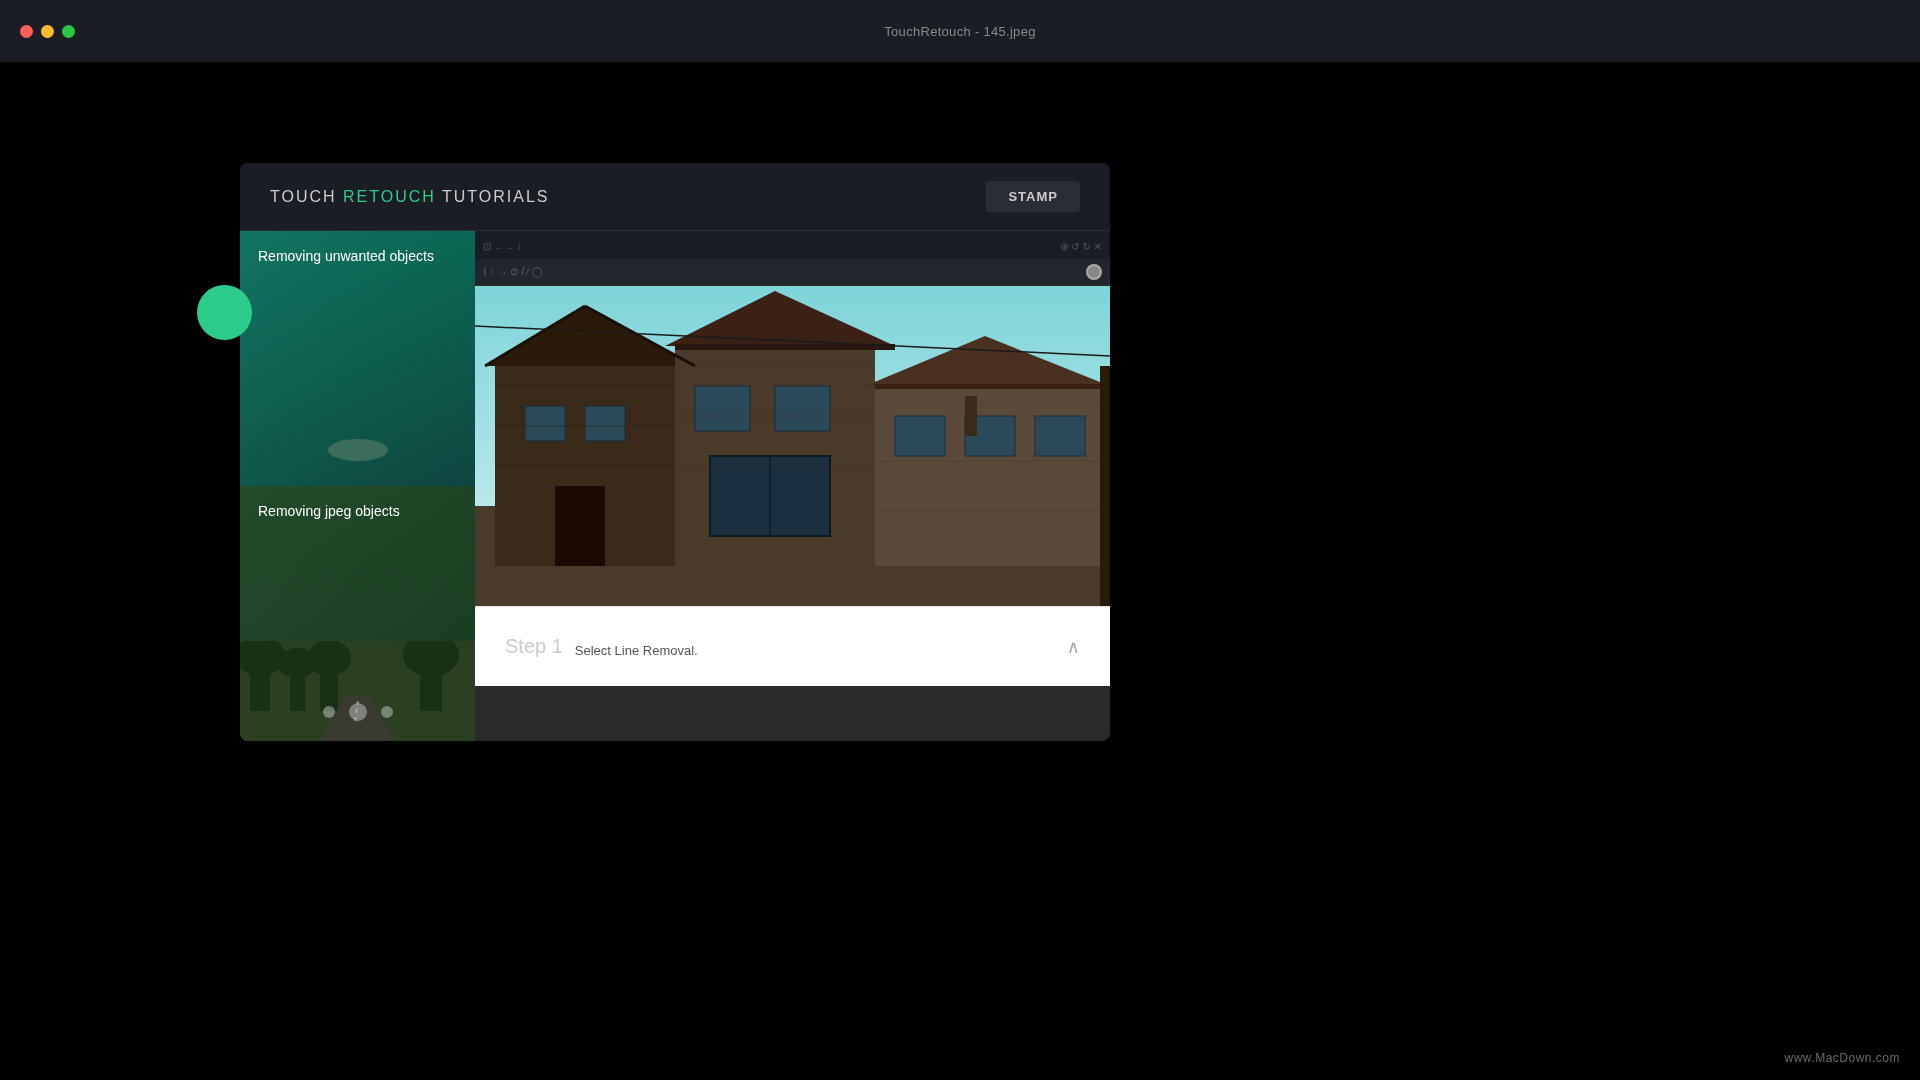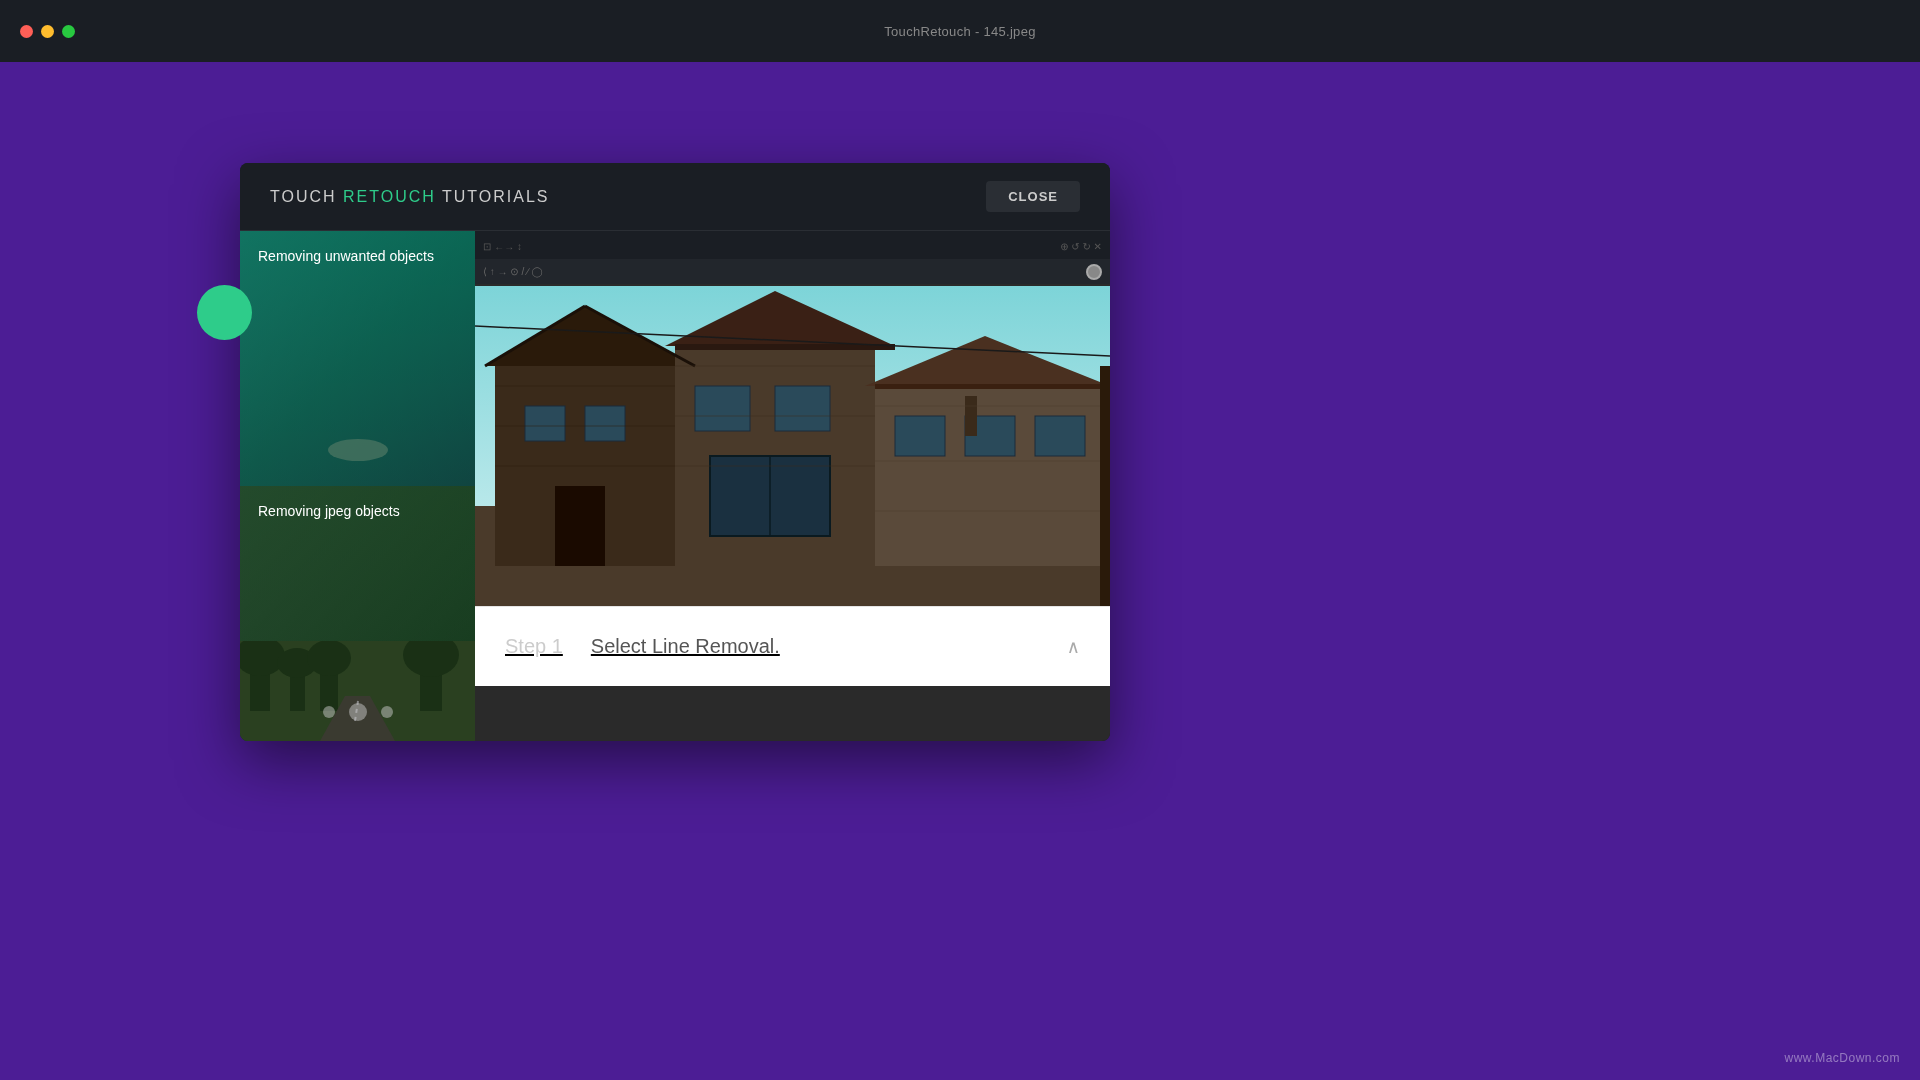--- a/index.html
+++ b/index.html
@@ -273,21 +273,21 @@
       font-size: 10px;
     }
 
     
     .canvas-area {
       position: absolute;
       top: 55px;
       left: 0;
       right: 0;
       bottom: 0;
-      background: #4c1d95;
+      background: #000000;
       display: flex;
       align-items: center;
       justify-content: center;
     }
 
     
     .tutorial-panel {
       position: absolute;
       top: 108px;
       left: 240px;
@@ -448,30 +448,29 @@
       padding: 0 30px;
       display: flex;
       align-items: center;
       justify-content: space-between;
       height: 80px;
       border-top: 1px solid #e5e5e5;
     }
     .step-left {
       display: flex;
       align-items: flex-end;
-      gap: 28px;
-      text-decoration: underline;
+      gap: 12px;
     }
     .step-num {
       font-size: 20px;
       color: #ccc;
       font-weight: 300;
     }
     .step-text {
-      font-size: 20px;
+      font-size: 13px;
       color: #555;
     }
     .step-expand {
       color: #aaa;
       font-size: 18px;
       cursor: pointer;
     }
 
     
     .mini-toolbar {
@@ -695,21 +694,21 @@
 <div class="canvas-area">
 
   <div class="green-circle"></div>
 
   <div class="tutorial-panel">
 
     <div class="tutorial-header">
       <span class="tutorial-title">
         <span>TOUCH </span><span class="highlight">RETOUCH</span><span> TUTORIALS</span>
       </span>
-      <button class="close-btn">CLOSE</button>
+      <button class="close-btn">STAMP</button>
     </div>
 
     <div class="tutorial-content">
 
       <div class="tutorial-menu">
 
         <div class="menu-item menu-item-1">
           <div class="menu-item-bg"></div>
           <div class="menu-item-overlay"></div>
           <span class="menu-item-label">Removing unwanted objects</span>

